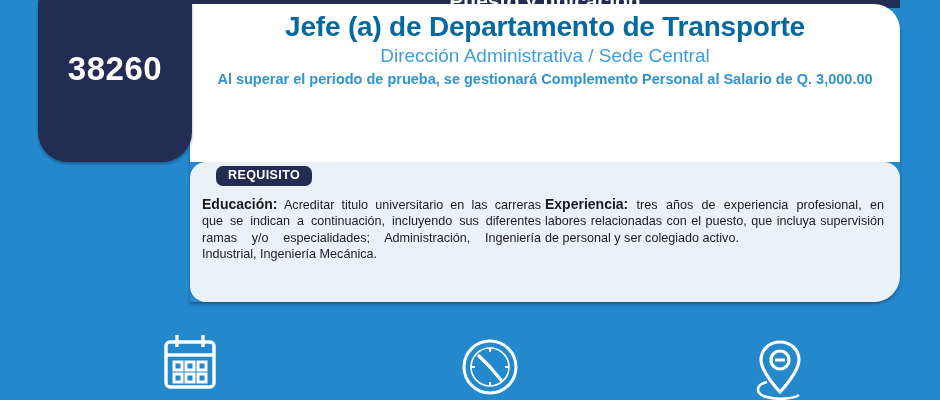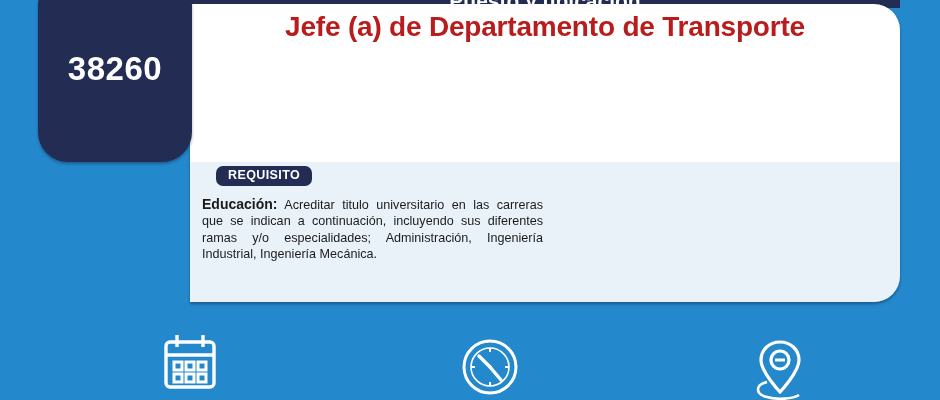--- a/index.html
+++ b/index.html
@@ -49,21 +49,21 @@
     box-shadow: 0 2px 3px rgba(15, 30, 60, .45);
   }
   .card-top {
     background: #ffffff;
     height: 158px;
     padding: 6px 18px 0 18px;
     box-sizing: border-box;
     text-align: center;
   }
   .job-title {
-    color: #b91c1c;
+    color: #0369a1;
     font-size: 28px;
     font-weight: bold;
     line-height: 33px;
     letter-spacing: -0.2px;
     white-space: nowrap;
   }
   .job-location {
     color: #3f9fd9;
     font-size: 19px;
     line-height: 26px;
@@ -82,20 +82,21 @@
     padding: 0 8px;
   }
 
   
   .card-req {
     background: #eaf2f9;
     height: 140px;
     padding: 8px 16px 0 12px;
     box-sizing: border-box;
     position: relative;
+    border-radius: 16px;
   }
   .req-badge {
     position: absolute;
     left: 26px;
     top: 4px;
     background: #232c52;
     color: #ffffff;
     font-size: 12.5px;
     font-weight: bold;
     letter-spacing: .4px;
@@ -161,27 +162,32 @@
 <body>
 
 <div class="banner-strip">
   <div class="banner-text">Puesto y ubicación</div>
 </div>
 
 <div class="job-card">
 
   <div class="card-top">
     <div class="job-title">Jefe (a) de Departamento de Transporte</div>
+    <div class="job-location">Dirección Administrativa / Sede Central</div>
+    <div class="job-note">Al superar el periodo de prueba, se gestionará Complemento Personal al Salario de Q. 3,000.00</div>
   </div>
 
   <div class="card-req">
     <div class="req-badge">REQUISITO</div>
     <div class="req-columns">
       <div class="req-col">
         <span class="req-label">Educación:</span><span> Acreditar titulo universitario en las carreras que se indican a continuación, incluyendo sus diferentes ramas y/o especialidades; Administración, Ingeniería Industrial, Ingeniería Mecánica.</span>
+      </div>
+      <div class="req-col">
+        <span class="req-label">Experiencia:</span><span> tres años de experiencia profesional, en labores relacionadas con el puesto, que incluya supervisión de personal y ser colegiado activo.</span>
       </div>
     </div>
   </div>
 
 </div>
 
 <div class="id-badge">
   <span class="id-number">38260</span>
 </div>
 

